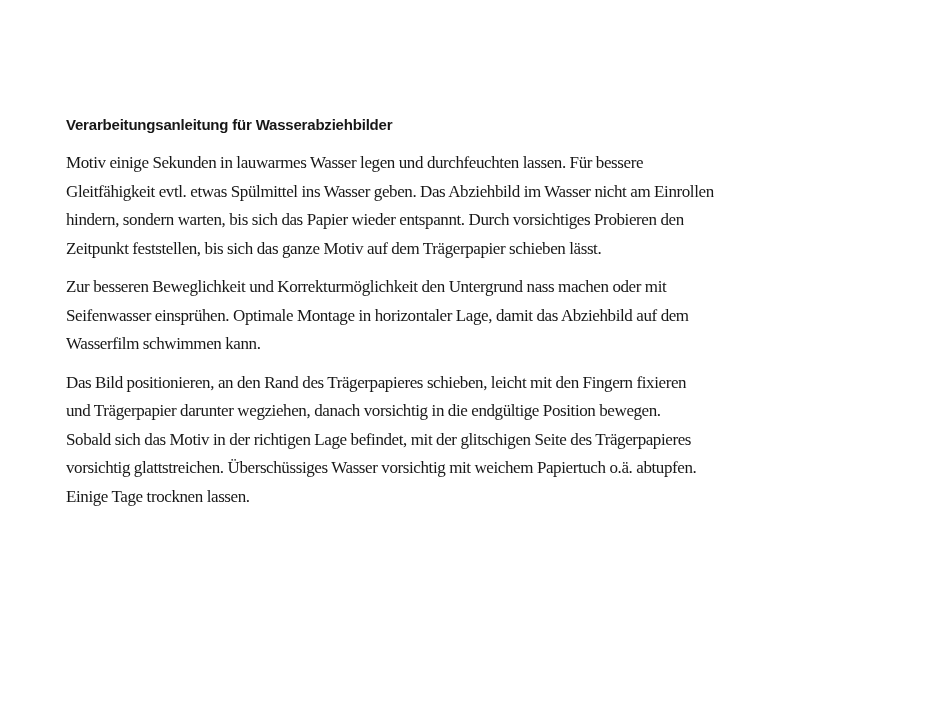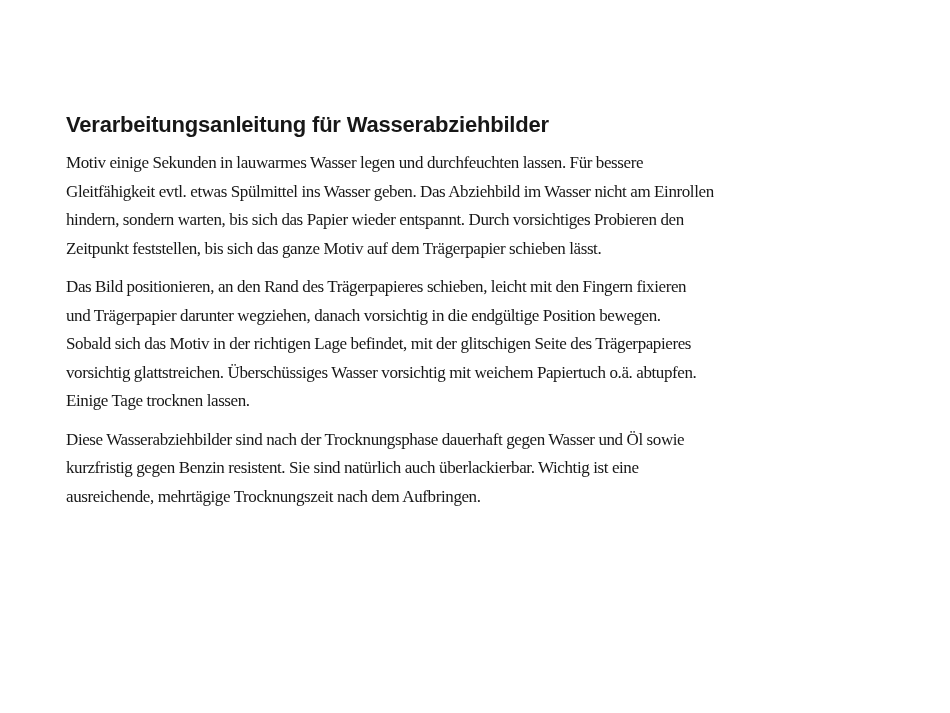--- a/index.html
+++ b/index.html
@@ -15,21 +15,21 @@
     font-family: "Liberation Sans", "DejaVu Sans", sans-serif;
   }
   .doc-page {
     position: absolute;
     left: 66px;
     top: 110px;
     width: 840px;
     color: #171717;
   }
   .doc-title {
-    font-size: 22px;
+    font-size: 15px;
     font-weight: 700;
     letter-spacing: -0.2px;
     line-height: 29px;
     margin: 0 0 10px 0;
     white-space: pre;
   }
   .doc-para {
     font-size: 17px;
     font-weight: 400;
     letter-spacing: -0.4px;
@@ -43,23 +43,23 @@
 <body>
 
 <div class="doc-page">
   <h1 class="doc-title">Verarbeitungsanleitung für Wasserabziehbilder</h1>
 
   <p class="doc-para">Motiv einige Sekunden in lauwarmes Wasser legen und durchfeuchten lassen. Für bessere
 Gleitfähigkeit evtl. etwas Spülmittel ins Wasser geben. Das Abziehbild im Wasser nicht am Einrollen
 hindern, sondern warten, bis sich das Papier wieder entspannt. Durch vorsichtiges Probieren den
 Zeitpunkt feststellen, bis sich das ganze Motiv auf dem Trägerpapier schieben lässt.</p>
 
+  <p class="doc-para">Zur besseren Beweglichkeit und Korrekturmöglichkeit den Untergrund nass machen oder mit
+Seifenwasser einsprühen. Optimale Montage in horizontaler Lage, damit das Abziehbild auf dem
+Wasserfilm schwimmen kann.</p>
 
   <p class="doc-para">Das Bild positionieren, an den Rand des Trägerpapieres schieben, leicht mit den Fingern fixieren
 und Trägerpapier darunter wegziehen, danach vorsichtig in die endgültige Position bewegen.
 Sobald sich das Motiv in der richtigen Lage befindet, mit der glitschigen Seite des Trägerpapieres
 vorsichtig glattstreichen. Überschüssiges Wasser vorsichtig mit weichem Papiertuch o.ä. abtupfen.
 Einige Tage trocknen lassen.</p>
 
-  <p class="doc-para">Diese Wasserabziehbilder sind nach der Trocknungsphase dauerhaft gegen Wasser und Öl sowie
-kurzfristig gegen Benzin resistent. Sie sind natürlich auch überlackierbar. Wichtig ist eine
-ausreichende, mehrtägige Trocknungszeit nach dem Aufbringen.</p>
 </div>
 
 </body></html>

